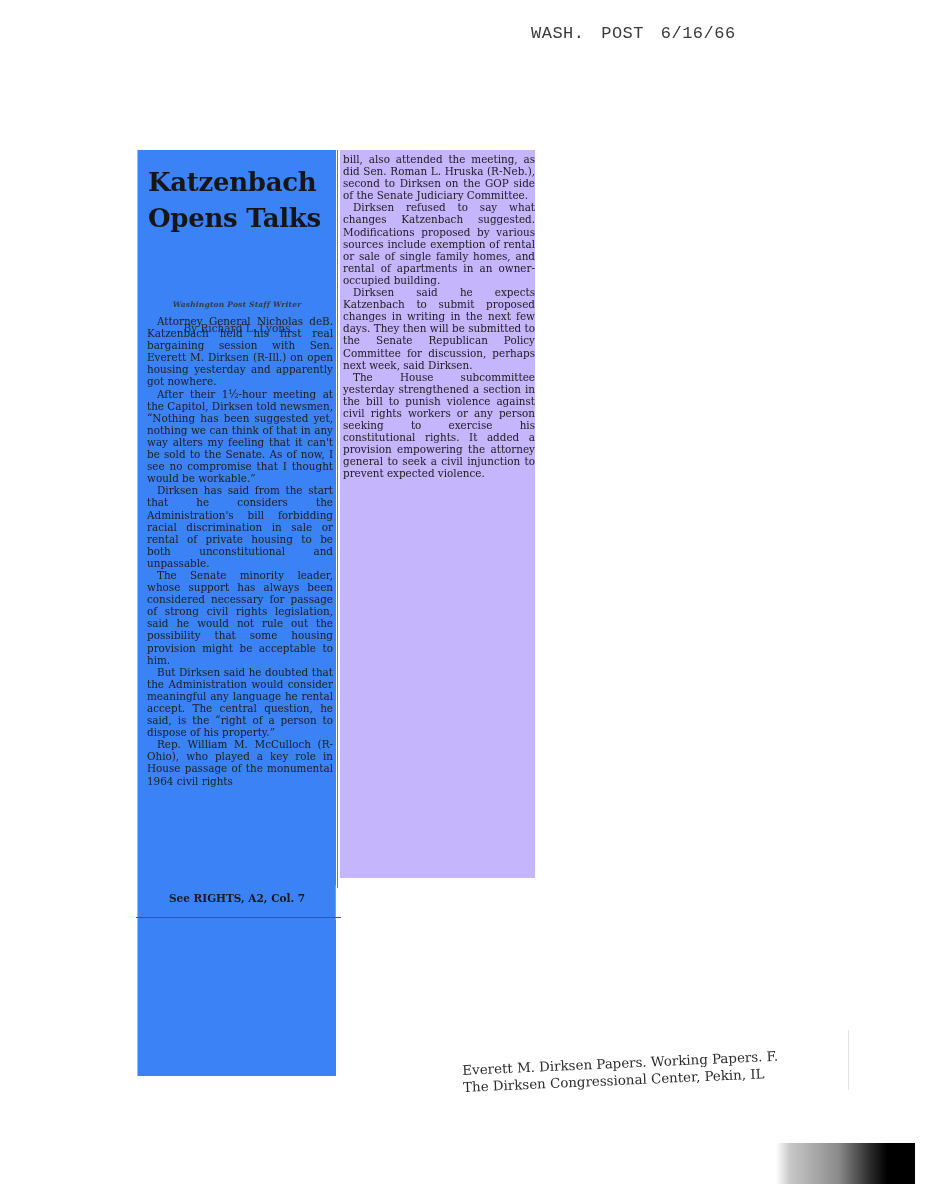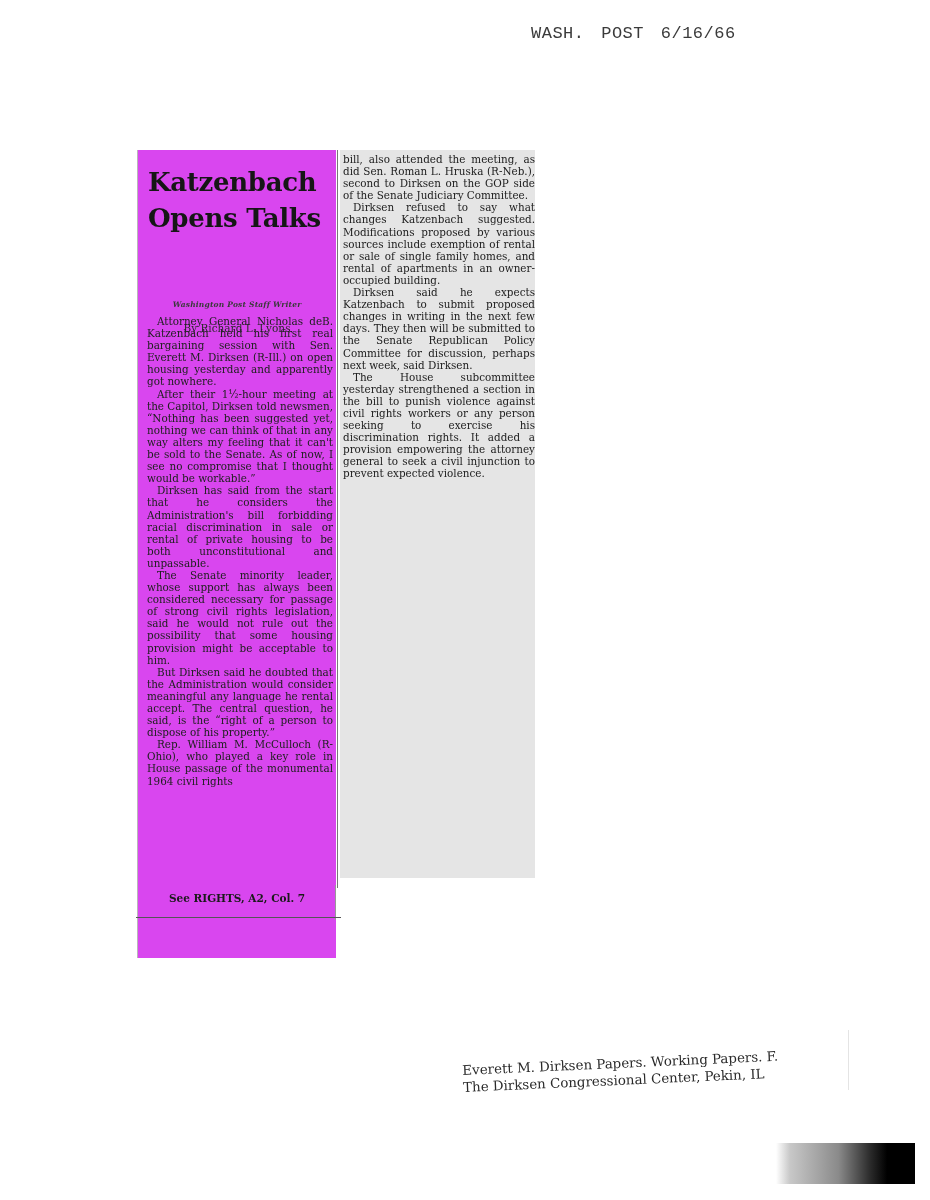--- a/index.html
+++ b/index.html
@@ -12,30 +12,30 @@
     .stamp {
       position: absolute; left: 531px; top: 24px;
       font-family: "Liberation Mono", monospace;
       font-size: 17px; letter-spacing: 0.5px; color: #3a3a3a;
       word-spacing: 6px;
     }
     .clipping {
       position: absolute; left: 137px; top: 150px; width: 398px; height: 770px;
     }
     .col1 {
-      position: absolute; left: 0; top: 0; width: 198px; height: 808px;
-      background: #d946ef;
+      position: absolute; left: 0; top: 0; width: 198px; height: 926px;
+      background: #3b82f6;
       border-left: 1px solid #b8b8b8;
     }
     .col1-bottom-rule {
       position: absolute; left: -2px; top: 767px; width: 205px; height: 1px; background: #555;
     }
     .col2 {
       position: absolute; left: 203px; top: 0; width: 195px; height: 728px;
-      background: #e5e5e5;
+      background: #c4b5fd;
     }
     .col-divider {
       position: absolute; left: 200px; top: 0; width: 1px; height: 738px; background: #777;
     }
     .col1-right-rule {
       position: absolute; left: 197px; top: 735px; width: 1px; height: 35px; background: #999;
     }
     .headline {
       position: absolute; left: 10px; top: 14px; width: 190px;
       font-family: "DejaVu Serif", serif; font-weight: bold;
@@ -104,21 +104,21 @@
     <div class="col1-bottom-rule"></div>
   </div>
 
   <div class="col-divider"></div>
 
   <div class="col2">
     <div class="body-text">
       <p class="cont">bill, also attended the meeting, as did Sen. Roman L. Hruska (R-Neb.), second to Dirksen on the GOP side of the Senate Judiciary Committee.</p>
       <p>Dirksen refused to say what changes Katzenbach suggested. Modifications proposed by various sources include exemption of rental or sale of single family homes, and rental of apartments in an owner-occupied building.</p>
       <p>Dirksen said he expects Katzenbach to submit proposed changes in writing in the next few days. They then will be submitted to the Senate Republican Policy Committee for discussion, perhaps next week, said Dirksen.</p>
-      <p>The House subcommittee yesterday strengthened a section in the bill to punish violence against civil rights workers or any person seeking to exercise his discrimination rights. It added a provision empowering the attorney general to seek a civil injunction to prevent expected violence.</p>
+      <p>The House subcommittee yesterday strengthened a section in the bill to punish violence against civil rights workers or any person seeking to exercise his constitutional rights. It added a provision empowering the attorney general to seek a civil injunction to prevent expected violence.</p>
     </div>
   </div>
 </div>
 
 <div class="footer-note">
   <div>Everett M. Dirksen Papers.  Working Papers.  F.</div>
   <div>The Dirksen Congressional Center, Pekin, IL</div>
 </div>
 
 <div class="scan-edge"></div>

